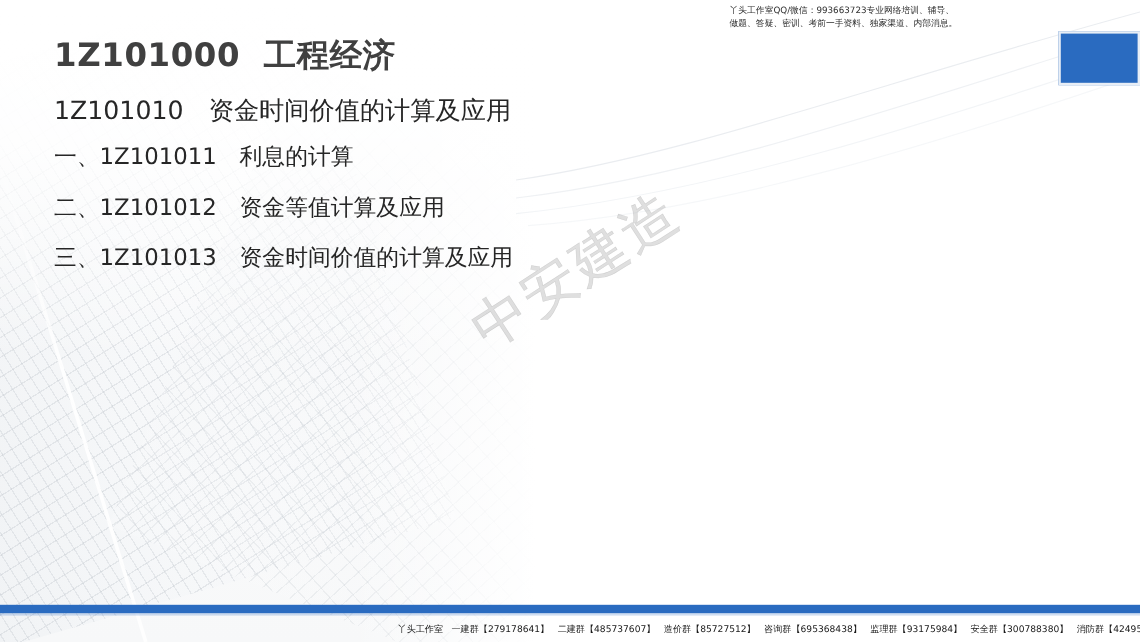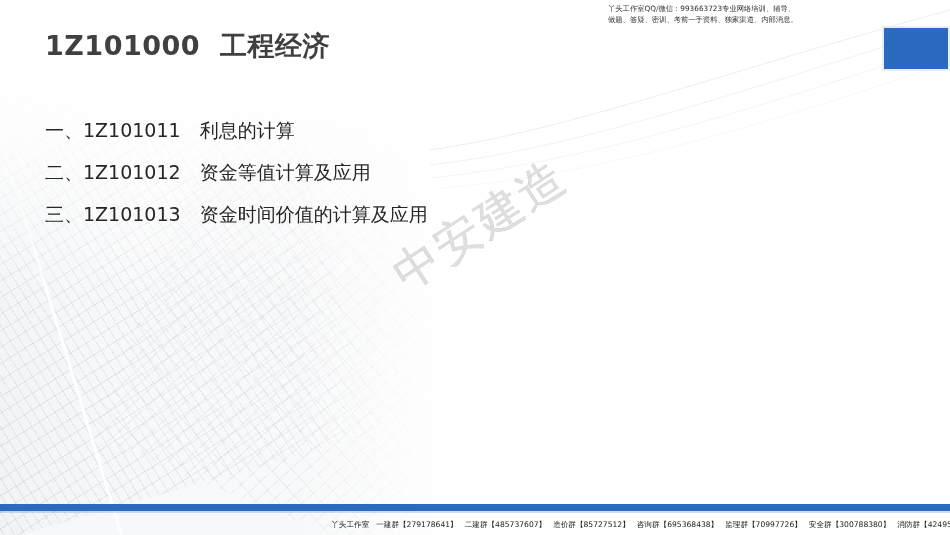--- a/index.html
+++ b/index.html
@@ -266,37 +266,38 @@
   </svg>
 
   <div class="header-note">丫头工作室QQ/微信：993663723专业网络培训、辅导、
 做题、答疑、密训、考前一手资料、独家渠道、内部消息。</div>
 
   <div class="blue-square"></div>
 
   <div class="content">
     <div class="slide-title">1Z101000  工程经济</div>
 
+    <div class="subtitle">1Z101010　资金时间价值的计算及应用</div>
 
     <div class="bullet b0">一、1Z101011　利息的计算</div>
     <div class="bullet b1">二、1Z101012　资金等值计算及应用</div>
     <div class="bullet b2">三、1Z101013　资金时间价值的计算及应用</div>
   </div>
 
   <div class="watermark">中安建造</div>
 
   <div class="bottom-rule"></div>
   <div class="bottom-rule-shadow"></div>
 
   <div class="footer">
     <div class="footer-inner">
       <span class="footer-brand">丫头工作室</span>
       <span class="footer-group"><span>一建群</span><span>【279178641】</span></span>
       <span class="footer-group"><span>二建群</span><span>【485737607】</span></span>
       <span class="footer-group"><span>造价群</span><span>【85727512】</span></span>
       <span class="footer-group"><span>咨询群</span><span>【695368438】</span></span>
-      <span class="footer-group"><span>监理群</span><span>【70997726】</span></span>
+      <span class="footer-group"><span>监理群</span><span>【93175984】</span></span>
       <span class="footer-group"><span>安全群</span><span>【300788380】</span></span>
       <span class="footer-group"><span>消防群</span><span>【424951862】</span></span>
     </div>
   </div>
 
 </div>
 
 </body></html>

